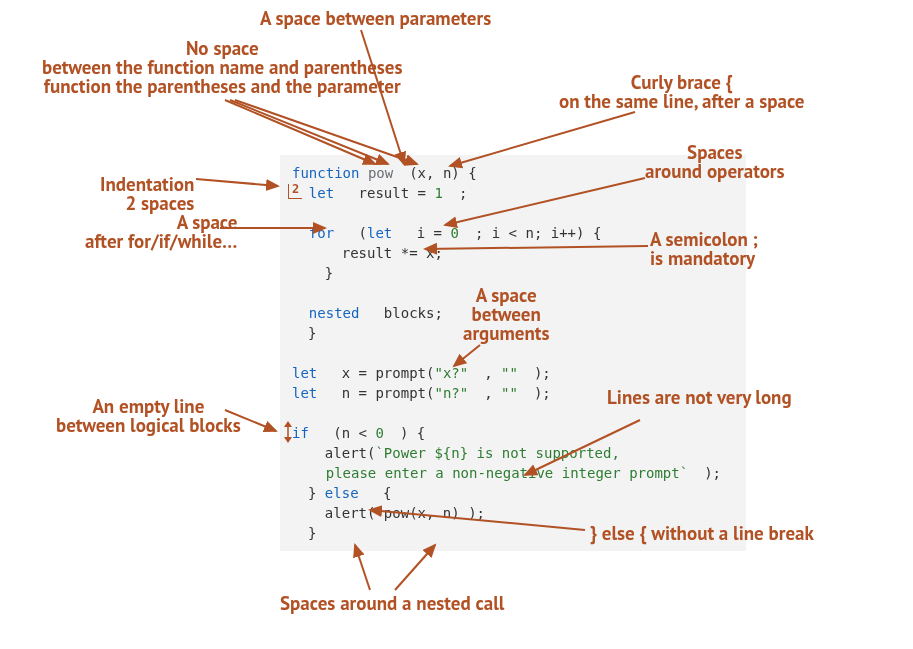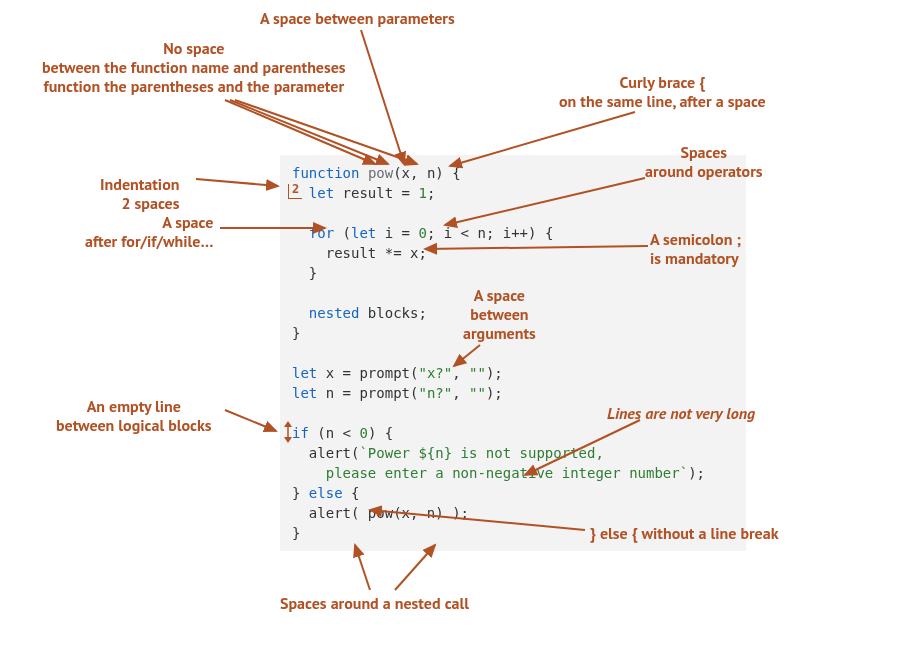--- a/index.html
+++ b/index.html
@@ -29,27 +29,27 @@
     font-family: "Consolas", "Menlo", "DejaVu Sans Mono", monospace;
     font-size: 14px;
     line-height: 20px;
     color: #333;
     white-space: pre;
   }
   .kw  { color: #1565c0; }   
   .fn  { color: #6a6f75; }   
   .num { color: #2e7d32; }   
   .str { color: #2e7d32; }   
-  .pln { color: #333333; }
+  .pln { color: #333333; padding-left: 16px; }
 
   .label {
     position: absolute;
     color: #b15124;
     font-weight: 700;
-    font-size: 16px;
+    font-size: 19px;
     line-height: 19px;
     text-align: center;
     white-space: pre;
   }
   .label.right { text-align: right; }
   .label.left { text-align: left; }
 
   .arrow {
     position: absolute;
     overflow: visible;
@@ -106,21 +106,21 @@
 <span class="pln">  }</span>
 
   <span class="kw">nested</span><span class="pln"> blocks;</span>
 <span class="pln">}</span>
 
 <span class="kw">let</span><span class="pln"> x = prompt(</span><span class="str">"x?"</span><span class="pln">, </span><span class="str">""</span><span class="pln">);</span>
 <span class="kw">let</span><span class="pln"> n = prompt(</span><span class="str">"n?"</span><span class="pln">, </span><span class="str">""</span><span class="pln">);</span>
 
 <span class="kw">if</span><span class="pln"> (n &lt; </span><span class="num">0</span><span class="pln">) {</span>
 <span class="pln">  alert(</span><span class="str">`Power ${n} is not supported,</span>
-<span class="str">    please enter a non-negative integer number`</span><span class="pln">);</span>
+<span class="str">    please enter a non-negative integer prompt`</span><span class="pln">);</span>
 <span class="pln">} </span><span class="kw">else</span><span class="pln"> {</span>
 <span class="pln">  alert( pow(x, n) );</span>
 <span class="pln">}</span></pre>
   </div>
 
   <div class="indent-badge">
     <span>2</span>
   </div>
 
   <div class="vdouble">
@@ -152,21 +152,21 @@
   <div class="label left" style="left:650px; top:230px;">A semicolon ;
 is mandatory</div>
 
   <div class="label" style="left:463px; top:286px;">A space
 between
 arguments</div>
 
   <div class="label right" style="left:56px; top:397px; text-align:center;">An empty line
 between logical blocks</div>
 
-  <div class="label left" style="left:607px; top:404px;font-style:italic;">Lines are not very long</div>
+  <div class="label left" style="left:607px; top:388px;">Lines are not very long</div>
 
   <div class="label left" style="left:590px; top:524px;">} else { without a line break</div>
 
   <div class="label" style="left:280px; top:594px;">Spaces around a nested call</div>
 
   <svg class="arrow" style="left:0; top:0;" width="913" height="649">
     <defs>
       <marker id="ah" markerWidth="8" markerHeight="8" refX="6" refY="3" orient="auto">
         <polygon points="0,0 7,3 0,6" fill="#b15124"></polygon>
       </marker>

